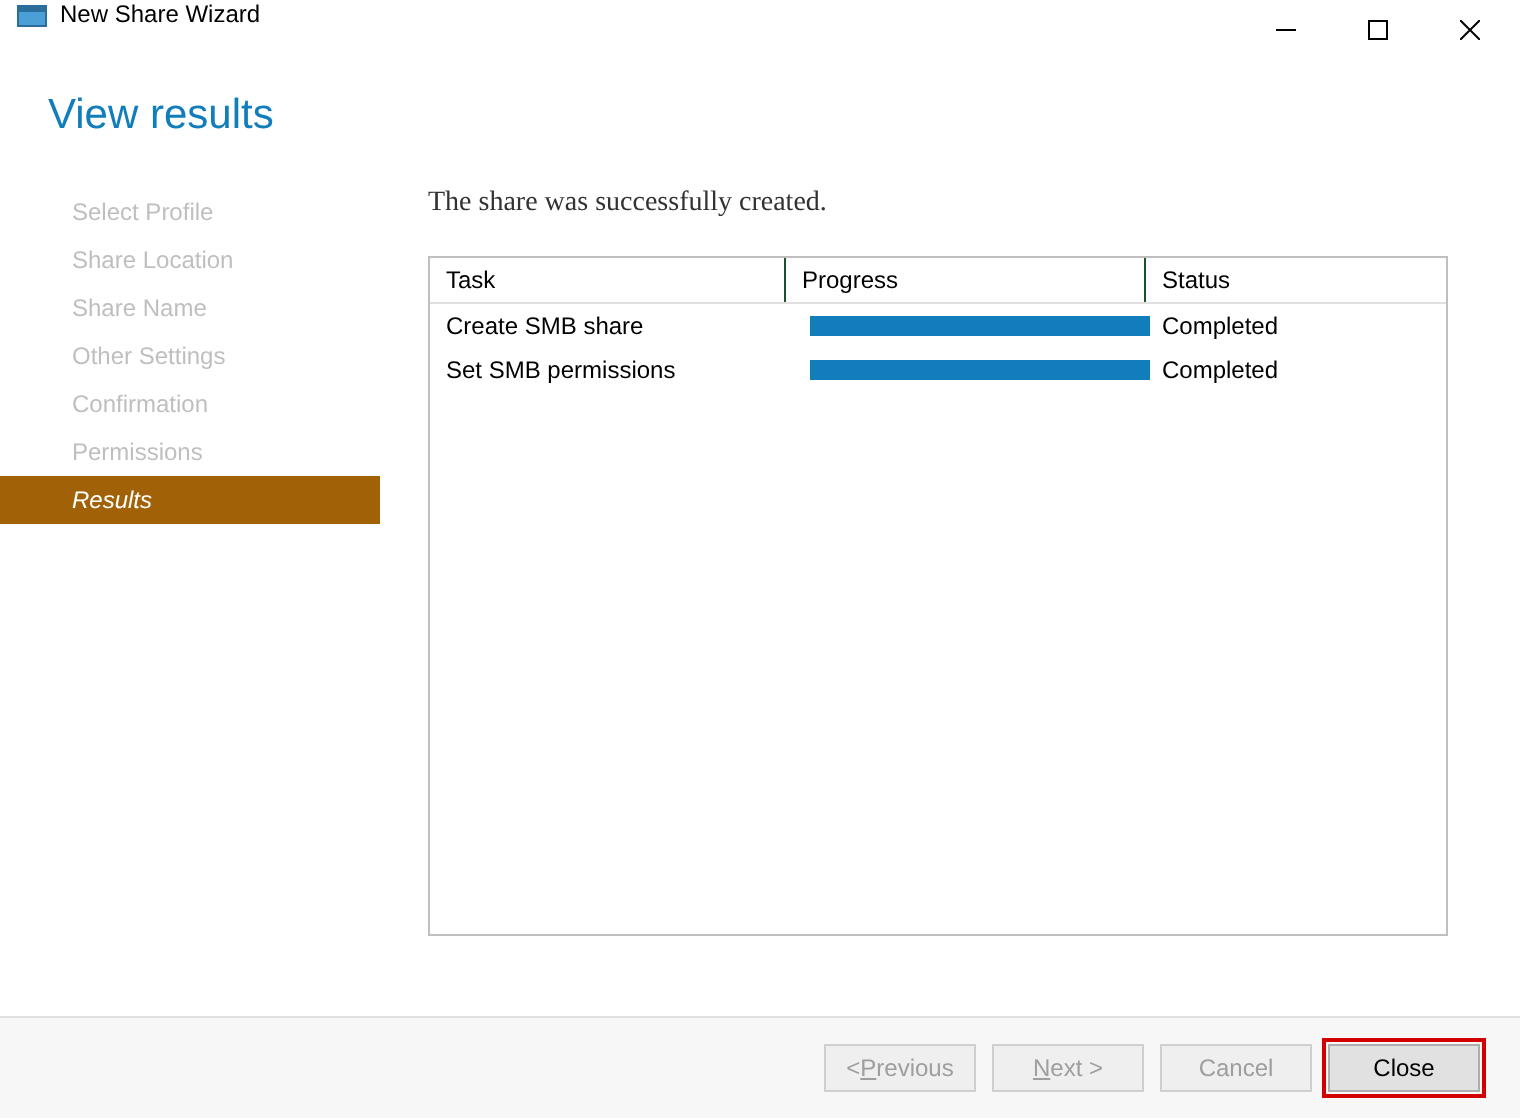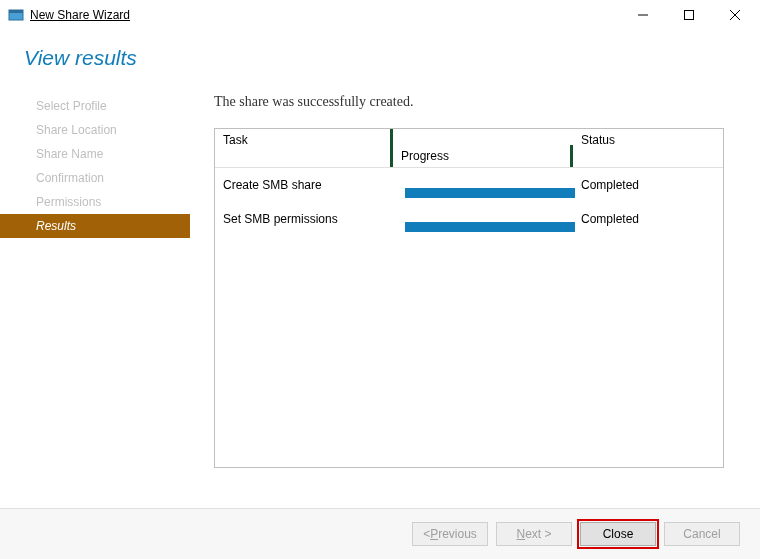--- a/index.html
+++ b/index.html
@@ -8,45 +8,43 @@
       font-size: 12px;
       background: #fff;
       width: 760px;
       height: 559px;
       overflow: hidden;
       position: relative;
     }
     .titlebar {
       height: 30px;
       display: flex;
-      align-items: center;
+      align-items: flex-start;
       padding: 0 2px 0 8px;
       background: #fff;
-      text-decoration: underline;
     }
     .titlebar-icon {
       width: 16px; height: 16px;
       margin-right: 6px;
     }
     .titlebar-title { font-size: 12px; color: #000; }
     .titlebar-spacer { flex: 1; }
     .win-controls { display: flex; }
     .win-btn {
       width: 46px; height: 30px;
       display: flex; align-items: center; justify-content: center;
       font-family: inherit;
       color: #000;
     }
     .win-btn svg { display: block; }
     .heading {
       color: #117dbb;
       font-size: 21px;
       font-weight: 400;
       padding: 16px 0 24px 24px;
-      font-style: italic;
     }
     .content {
       display: flex;
       padding: 0 0 0 0;
     }
     .sidebar {
       width: 190px;
       padding: 0;
     }
     .sidebar-item {
@@ -76,26 +74,26 @@
     }
     .thead {
       display: flex;
       background: #fff;
       border-bottom: 1px solid #e0e0e0;
     }
     .th {
       padding: 4px 8px;
       font-size: 12px;
       color: #000;
-      border-right: 3px solid #14532d;
+      border-right: 1px solid #14532d;
       position: relative;
     }
     .th:last-child { border-right: none; }
     .col-task { width: 178px; }
-    .col-progress { width: 180px; margin-top: 16px; }
+    .col-progress { width: 180px; }
     .col-status { flex: 1; }
     .trow {
       display: flex;
       align-items: center;
       padding: 2px 0;
     }
     .td {
       padding: 2px 8px;
       font-size: 12px;
       color: #000;
@@ -174,20 +172,21 @@
   </div>
 </div>
 
 <div class="heading">View results</div>
 
 <div class="content">
   <div class="sidebar">
     <div class="sidebar-item">Select Profile</div>
     <div class="sidebar-item">Share Location</div>
     <div class="sidebar-item">Share Name</div>
+    <div class="sidebar-item">Other Settings</div>
     <div class="sidebar-item">Confirmation</div>
     <div class="sidebar-item">Permissions</div>
     <div class="sidebar-item active">Results</div>
   </div>
 
   <div class="main">
     <div class="message">The share was successfully created.</div>
     <div class="table-wrap">
       <div class="thead">
         <div class="th col-task">Task</div>
@@ -215,15 +214,15 @@
 <div class="footer">
   <div class="btn disabled">
       <span>&lt; </span>
       <span class="ul">P</span>
       <span>revious</span>
     </div>
   <div class="btn disabled">
       <span class="ul">N</span>
       <span>ext &gt;</span>
     </div>
+  <div class="btn disabled">Cancel</div>
   <div class="btn highlight">Close</div>
-  <div class="btn disabled">Cancel</div>
 </div>
 
 </body></html>

